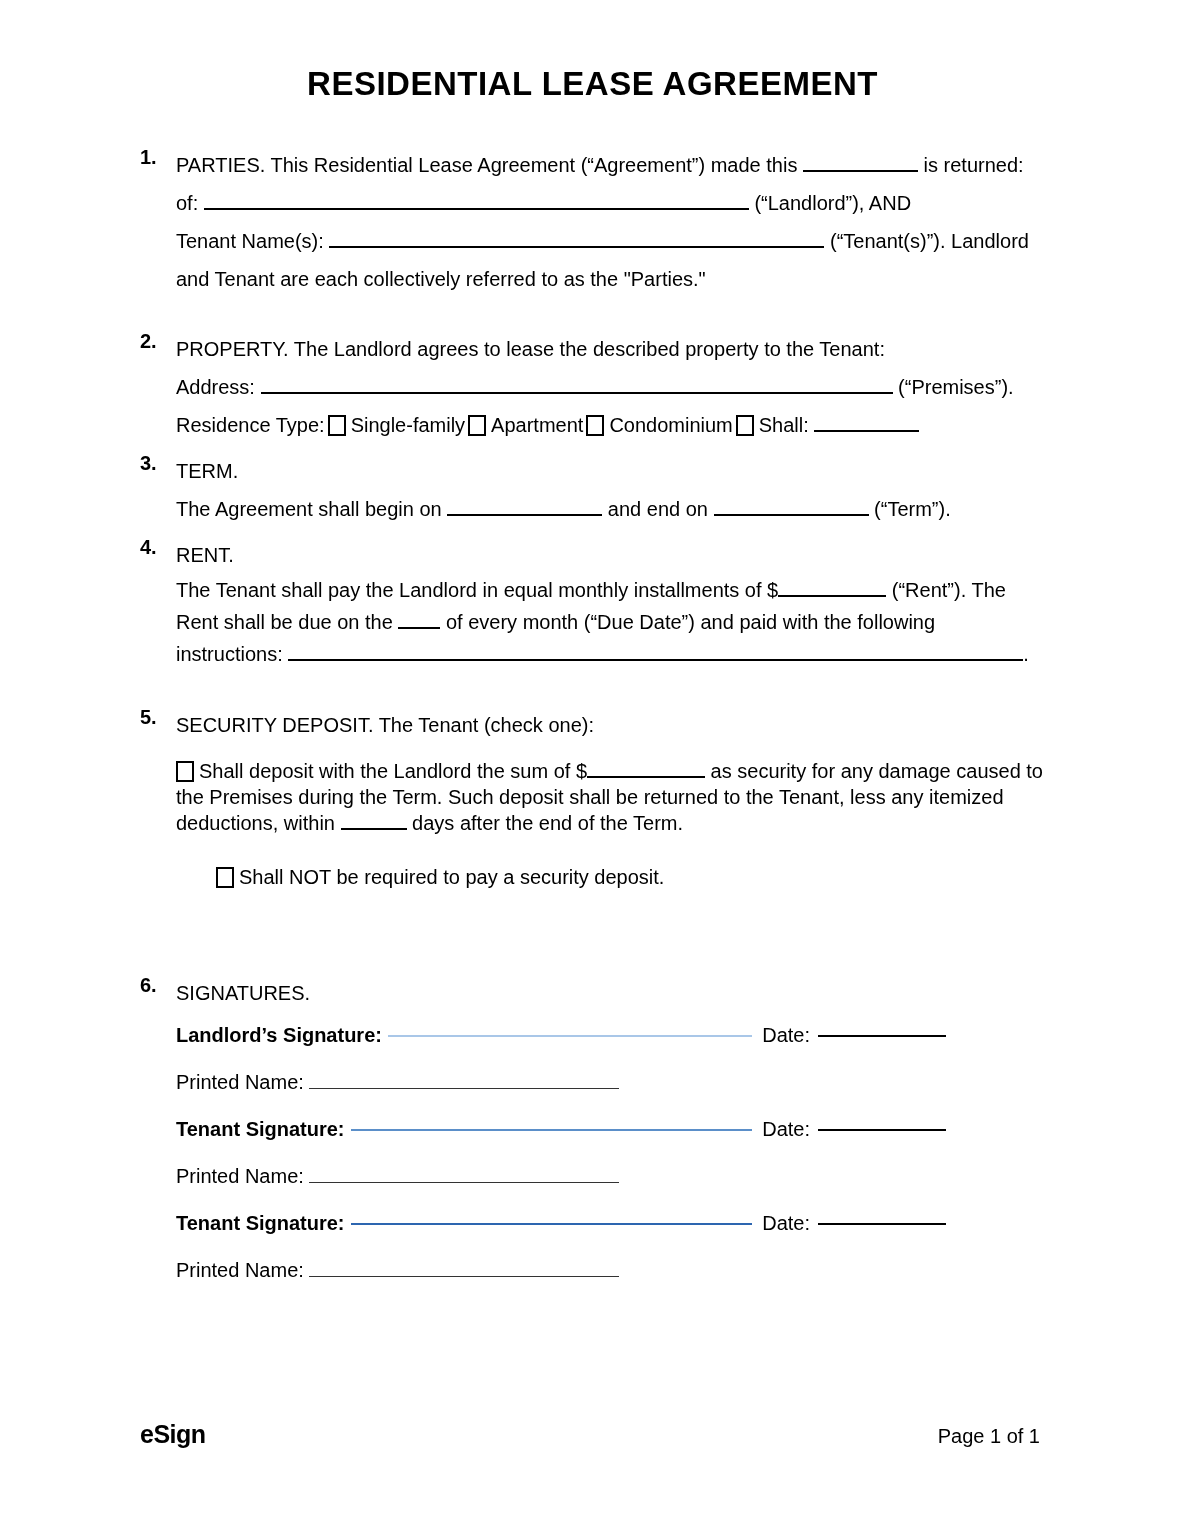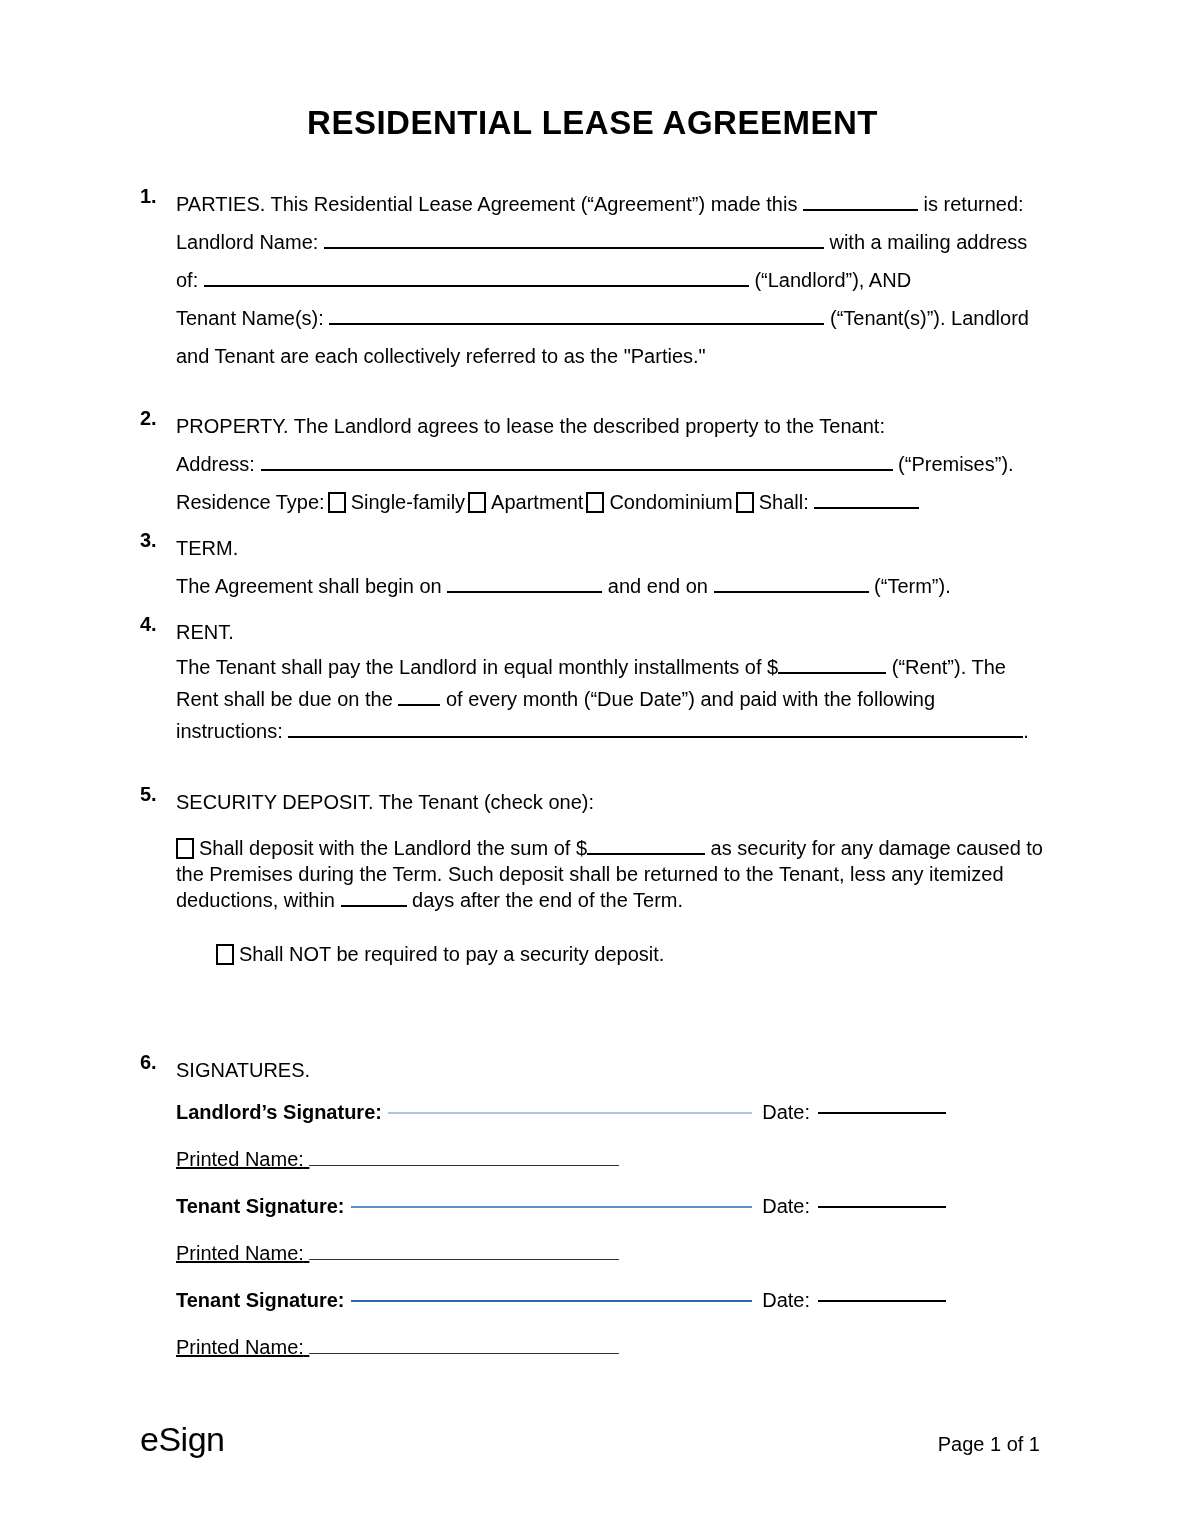--- a/index.html
+++ b/index.html
@@ -10,21 +10,21 @@
     height: 1536px;
     background: #ffffff;
     font-family: "Liberation Sans", sans-serif;
     font-size: 20px;
     color: #000;
     overflow: hidden;
   }
   .content { padding: 0 141px 0 140px; }
   .doc-title {
     margin: 0;
-    padding-top: 103px;
+    padding-top: 64px;
     text-align: center;
     font-size: 33px;
     font-weight: 700;
     letter-spacing: 0.5px;
     line-height: 1.2;
   }
   .sec { position: relative; padding-left: 36px; }
   .num { position: absolute; left: 0; font-weight: 700; }
   .b { font-weight: 400; }
   .ln { line-height: 38px; }
@@ -56,46 +56,41 @@
   .gap10 { }
   .opt1 { margin-top: 14px; width: 880px; }
   .opt2 { margin-top: 28px; margin-left: 40px; }
   
   .sig-row { display: flex; align-items: flex-start; width: 770px; margin-top: 10px; line-height: 26px; }
   .sig-row2 { margin-top: 21px; }
   .sig-label { font-weight: 700; white-space: nowrap; }
   .sig-line { flex: 1; display: inline-block; height: 15px; border-bottom: 2.5px solid #5b8fc9; margin: 0 10px 0 6px; }
   .date-label { white-space: nowrap; margin-right: 8px; }
   .date-line { width: 128px; }
-  .printed-row { margin-top: 21px; line-height: 26px; text-decoration: underline; }
+  .printed-row { margin-top: 21px; line-height: 26px; }
   .printed-line { width: 310px; border-bottom-color: #333; border-bottom-width: 1.5px; }
   .footer { position: absolute; top: 1420px; left: 140px; right: 146px; display: flex; justify-content: space-between; align-items: baseline; }
-  .brand { font-weight: 400; font-size: 34px; letter-spacing: -0.5px; }
+  .brand { font-weight: 700; font-size: 25px; letter-spacing: -0.5px; }
   .page-num { font-size: 20px; }
 </style>
 </head>
 <body>
 
 <div class="page">
   <div class="content">
 
     <h1 class="doc-title">RESIDENTIAL LEASE AGREEMENT</h1>
 
     <div class="sec sec-parties">
       <span class="num">1.</span>
       <div class="ln">
         <span class="b">PARTIES.</span>
         <span>This Residential Lease Agreement (“Agreement”) made this</span>
         <span class="blank" style="width:115px"></span>
         <span>is returned:</span>
-      </div>
-      <div class="ln">
-        <span>Landlord Name:</span>
-        <span class="blank" style="width:500px"></span>
-        <span>with a mailing address</span>
       </div>
       <div class="ln">
         <span>of:</span>
         <span class="blank" style="width:545px"></span>
         <span>(“Landlord”), AND</span>
       </div>
       <div class="ln">
         <span>Tenant Name(s):</span>
         <span class="blank" style="width:495px"></span>
         <span>(“Tenant(s)”). Landlord</span>

